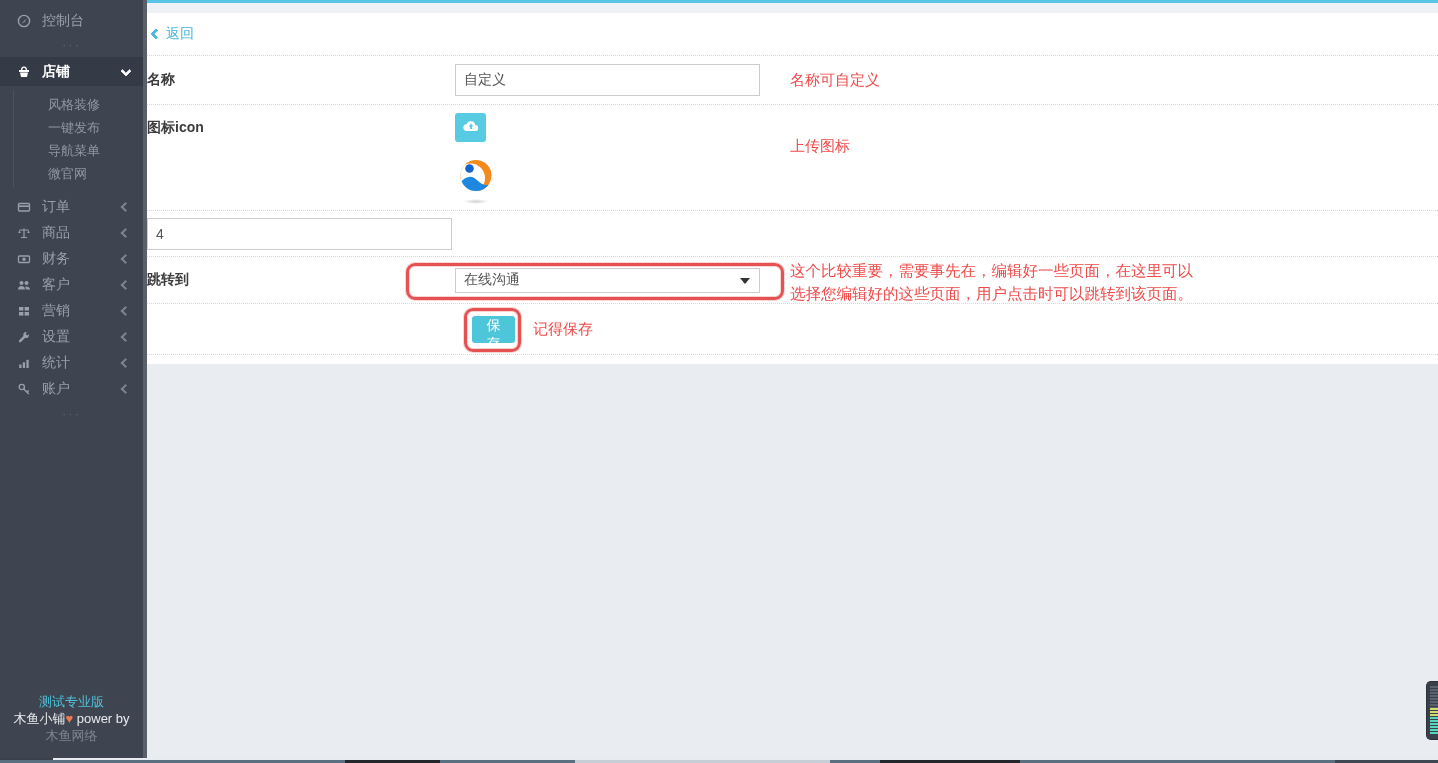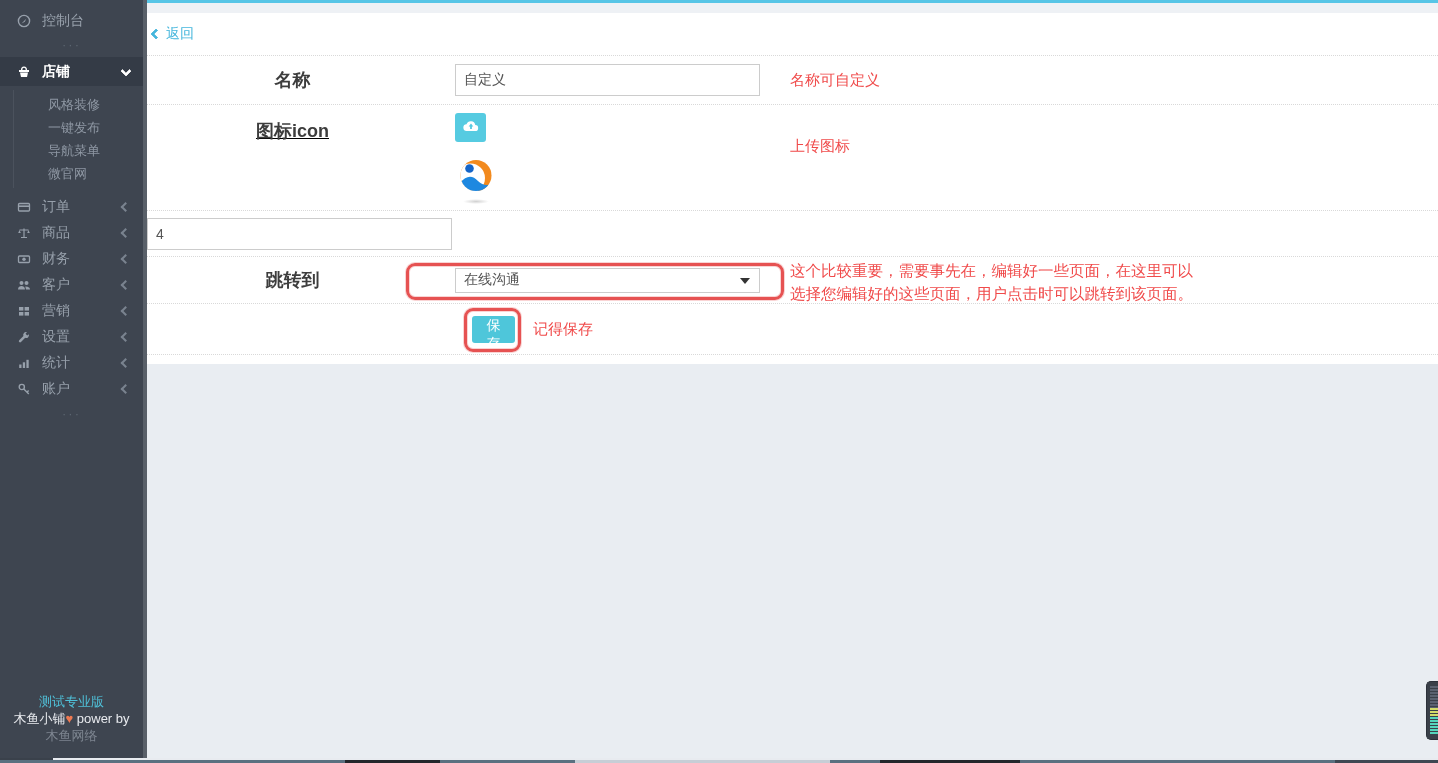--- a/index.html
+++ b/index.html
@@ -56,27 +56,27 @@
   .topline { height:3px; background:#57c5e6; }
   .topgap { height:10px; background:#eef1f5; }
   .panel { background:#ffffff; }
 
   .back-row { height:43px; display:flex; align-items:center; padding-left:5px; border-bottom:1px dotted #d9d9d9; }
   .back-link { display:flex; align-items:center; color:#45b6dc; font-size:14px; cursor:pointer; }
   .back-chev { width:8px; height:8px; border-left:3px solid #45b6dc; border-bottom:3px solid #45b6dc; transform:rotate(45deg); margin-right:6px; border-radius:1px; }
 
   .form-row { position:relative; display:flex; align-items:center; border-bottom:1px dotted #d9d9d9; }
   .row-name   { height:49px; }
-  .row-icon   { height:106px; align-items:flex-start;text-decoration:underline; }
+  .row-icon   { height:106px; align-items:flex-start; }
   .row-sort   { height:46px; }
   .row-jump   { height:47px; }
   .row-save   { height:51px; padding-left:325px; }
   .panel-pad  { height:9px; }
 
-  .lbl { width:308px; flex:none; text-align:center; padding-right:17px; font-size:18px; font-weight:bold; color:#3d3d3d; }
+  .lbl { width:308px; flex:none; text-align:left; padding-right:17px; font-size:14px; font-weight:bold; color:#3d3d3d; }
   .row-icon .lbl { padding-top:14px; }
 
   .txt-input {
     width:305px; height:32px; border:1px solid #cccccc; padding:0 8px;
     font-size:14px; color:#555; font-family:inherit; background:#fff; outline:none;
   }
 
   .icon-col { display:flex; flex-direction:column; padding-top:8px; }
   .upload-btn {
     width:31px; height:29px; background:#56cbe1; border:none; border-radius:3px;

